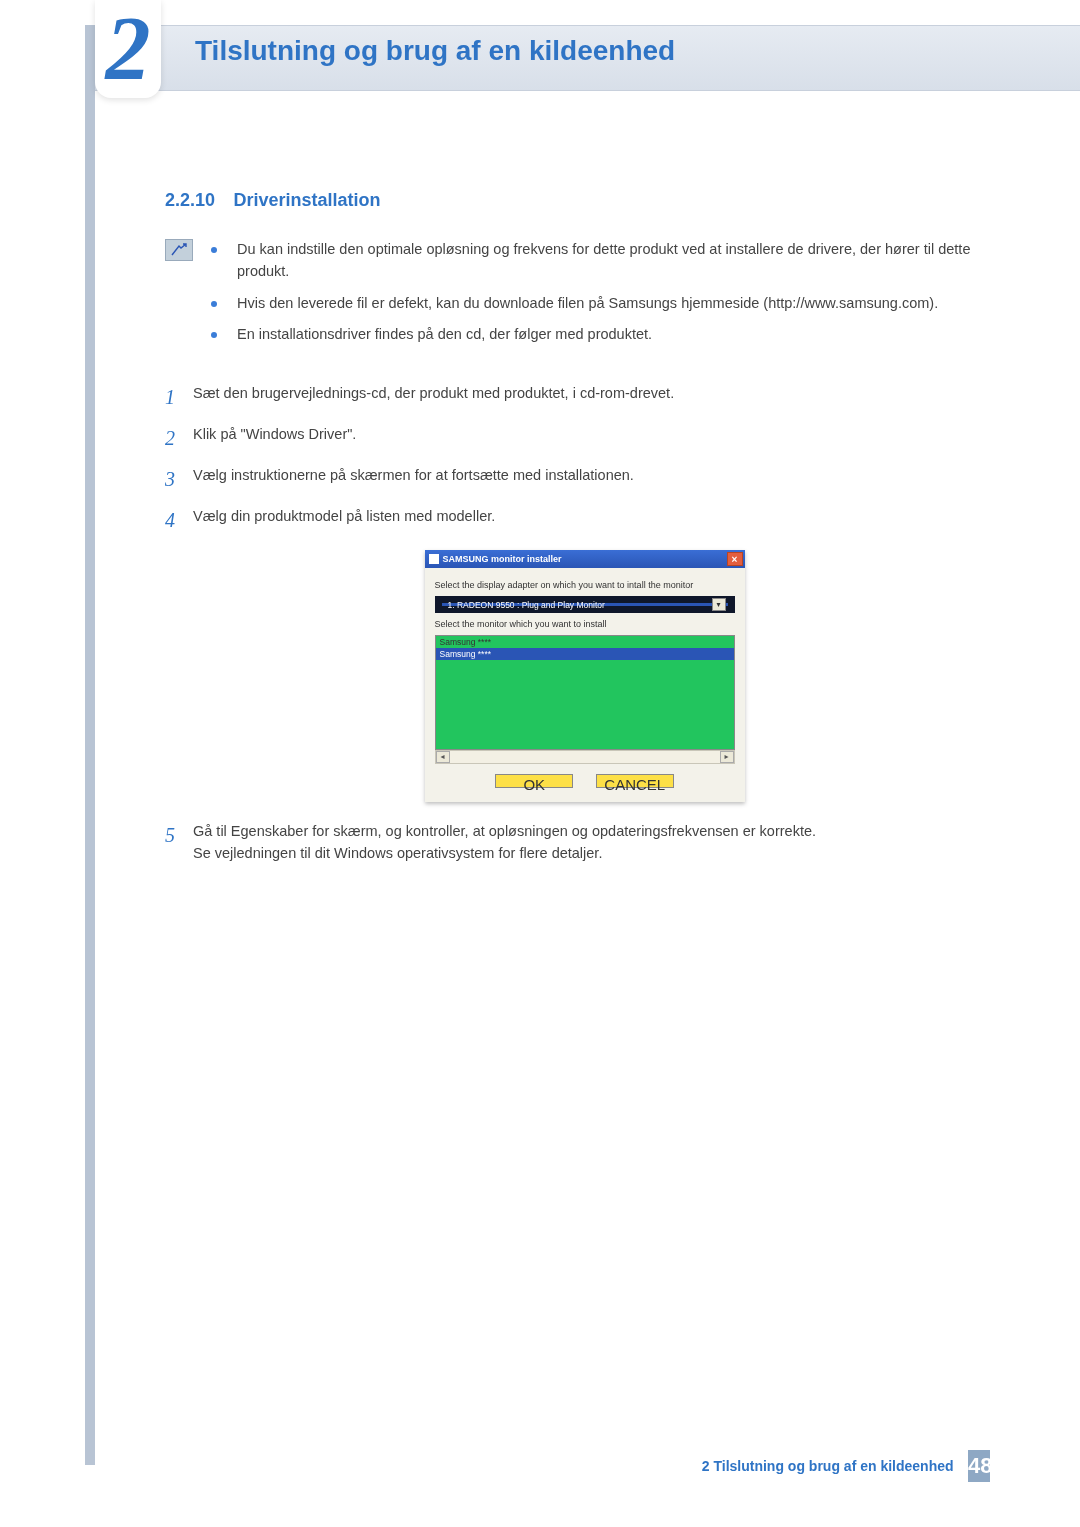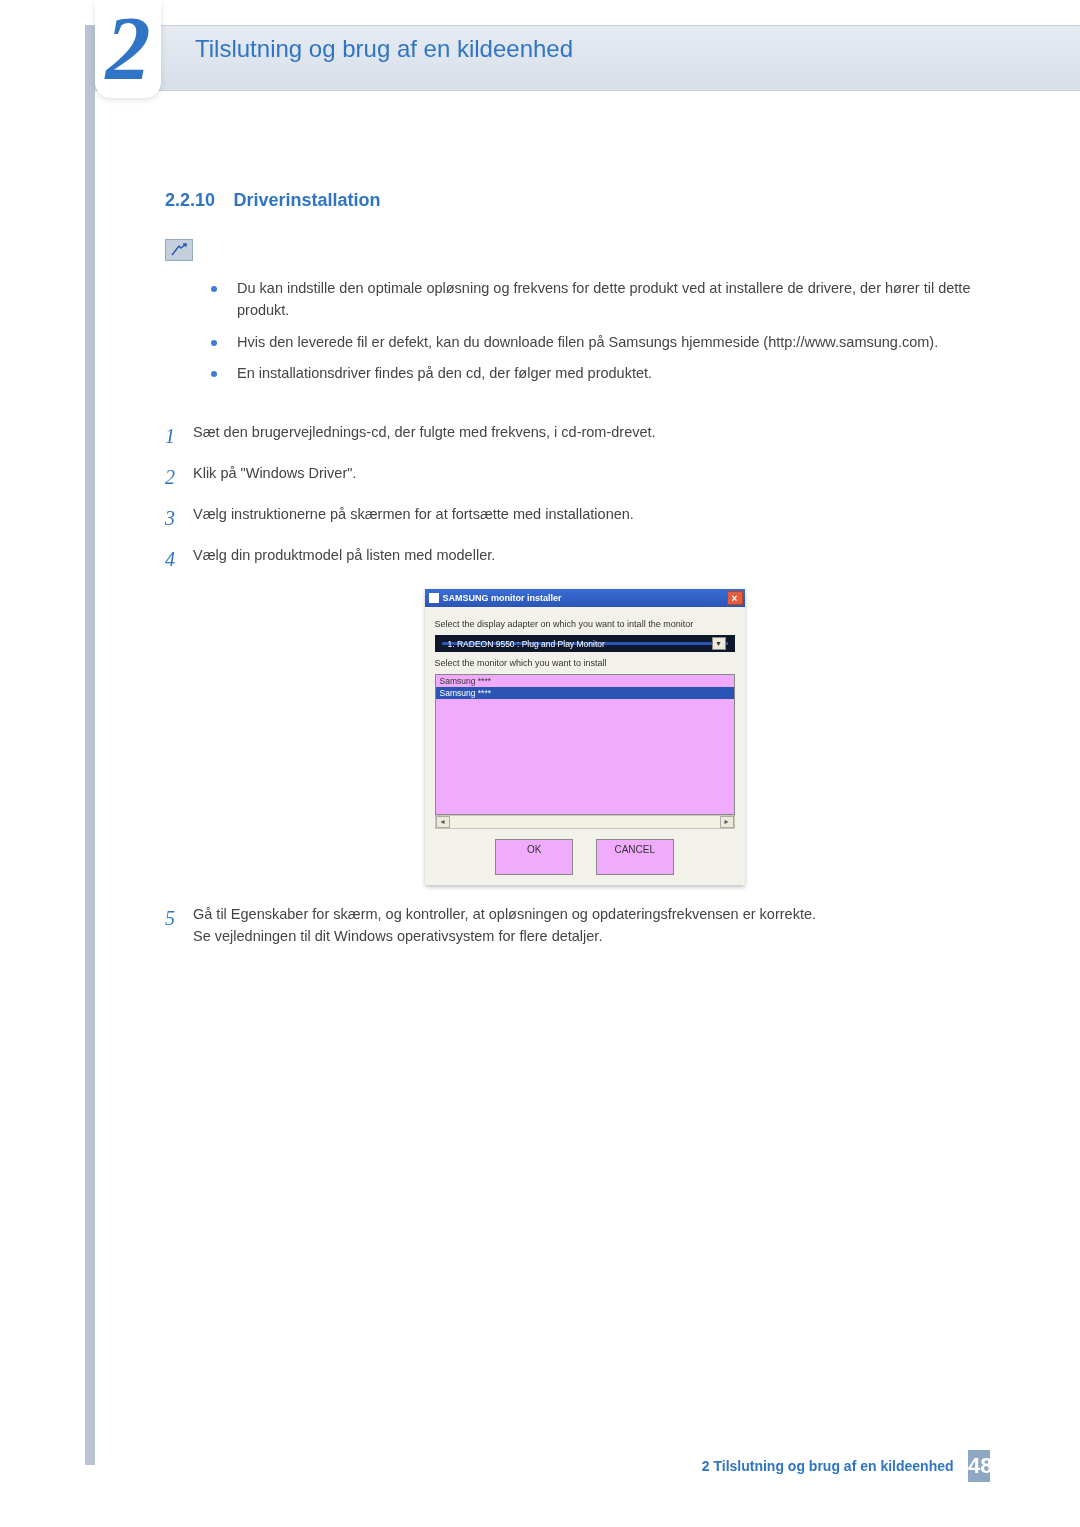--- a/index.html
+++ b/index.html
@@ -46,22 +46,22 @@
     line-height: 98px;
     font-weight: 700;
     font-style: italic;
     color: #2f74c5;
     font-family: Georgia, 'Times New Roman', serif;
   }
   .chapter-title {
     position: absolute;
     left: 195px;
     top: 35px;
-    font-size: 24px;
-    font-weight: 400;
+    font-size: 28px;
+    font-weight: 700;
     color: #2f74c5;
   }
   .content {
     position: absolute;
     left: 165px;
     top: 190px;
     right: 76px;
   }
   .section-header {
     margin-bottom: 28px;
@@ -86,21 +86,20 @@
     height: 22px;
     background: #c3d0db;
     border: 1px solid #9ab;
     margin-right: 18px;
     flex-shrink: 0;
     position: relative;
   }
   .note-icon svg { position: absolute; left: 3px; top: 2px; }
   .note-list {
     flex: 1;
-    margin-top: 39px;
   }
   .note-item {
     display: flex;
     margin-bottom: 10px;
     line-height: 1.5;
     font-size: 14.5px;
     color: #444;
   }
   .bullet {
     width: 6px;
@@ -182,23 +181,23 @@
   .win-select-arrow {
     width: 14px; height: 13px;
     background: #ece9d8;
     border: 1px solid #888;
     color: #333;
     text-align: center;
     line-height: 11px;
     font-size: 8px;
   }
   .win-listbox {
-    background: #f0abfc;
+    background: #22c55e;
     border: 1px solid #888;
-    height: 141px;
+    height: 115px;
     font-size: 8.5px;
     overflow: hidden;
   }
   .win-listbox .row { padding: 1px 4px; }
   .win-listbox .row.selected { background: #2a55b5; color: #fff; }
   .win-scroll {
     height: 14px;
     background: #ece9d8;
     border: 1px solid #c9c6b8;
     display: flex;
@@ -207,26 +206,26 @@
   .win-scroll .sbtn {
     width: 14px; height: 12px; background: #ece9d8;
     border: 1px solid #aaa; text-align: center; line-height: 10px;
     font-size: 8px; color: #555;
   }
   .win-scroll .track { flex: 1; background: #f3f0e4; }
   .win-buttons { text-align: center; margin-top: 10px; }
   .win-btn {
     display: inline-block;
     width: 78px;
-    height: 36px;
+    height: 14px;
     line-height: 19px;
     text-align: center;
-    background: #f0abfc;
+    background: #fde047;
     border: 1px solid #888;
-    font-size: 10px;
+    font-size: 15px;
     color: #333;
     margin: 0 10px;
   }
   .footer {
     position: absolute;
     left: 0; right: 0;
     bottom: 45px;
     text-align: right;
     padding-right: 90px;
   }
@@ -286,21 +285,21 @@
       <div class="note-item">
         <span class="bullet"></span>
         <span>En installationsdriver findes på den cd, der følger med produktet.</span>
       </div>
     </div>
   </div>
 
   <div class="steps">
     <div class="step">
       <span class="step-num">1</span>
-      <span class="step-text">Sæt den brugervejlednings-cd, der fulgte med frekvens, i cd-rom-drevet.</span>
+      <span class="step-text">Sæt den brugervejlednings-cd, der produkt med produktet, i cd-rom-drevet.</span>
     </div>
     <div class="step">
       <span class="step-num">2</span>
       <span class="step-text">Klik på "Windows Driver".</span>
     </div>
     <div class="step">
       <span class="step-num">3</span>
       <span class="step-text">Vælg instruktionerne på skærmen for at fortsætte med installationen.</span>
     </div>
     <div class="step">

